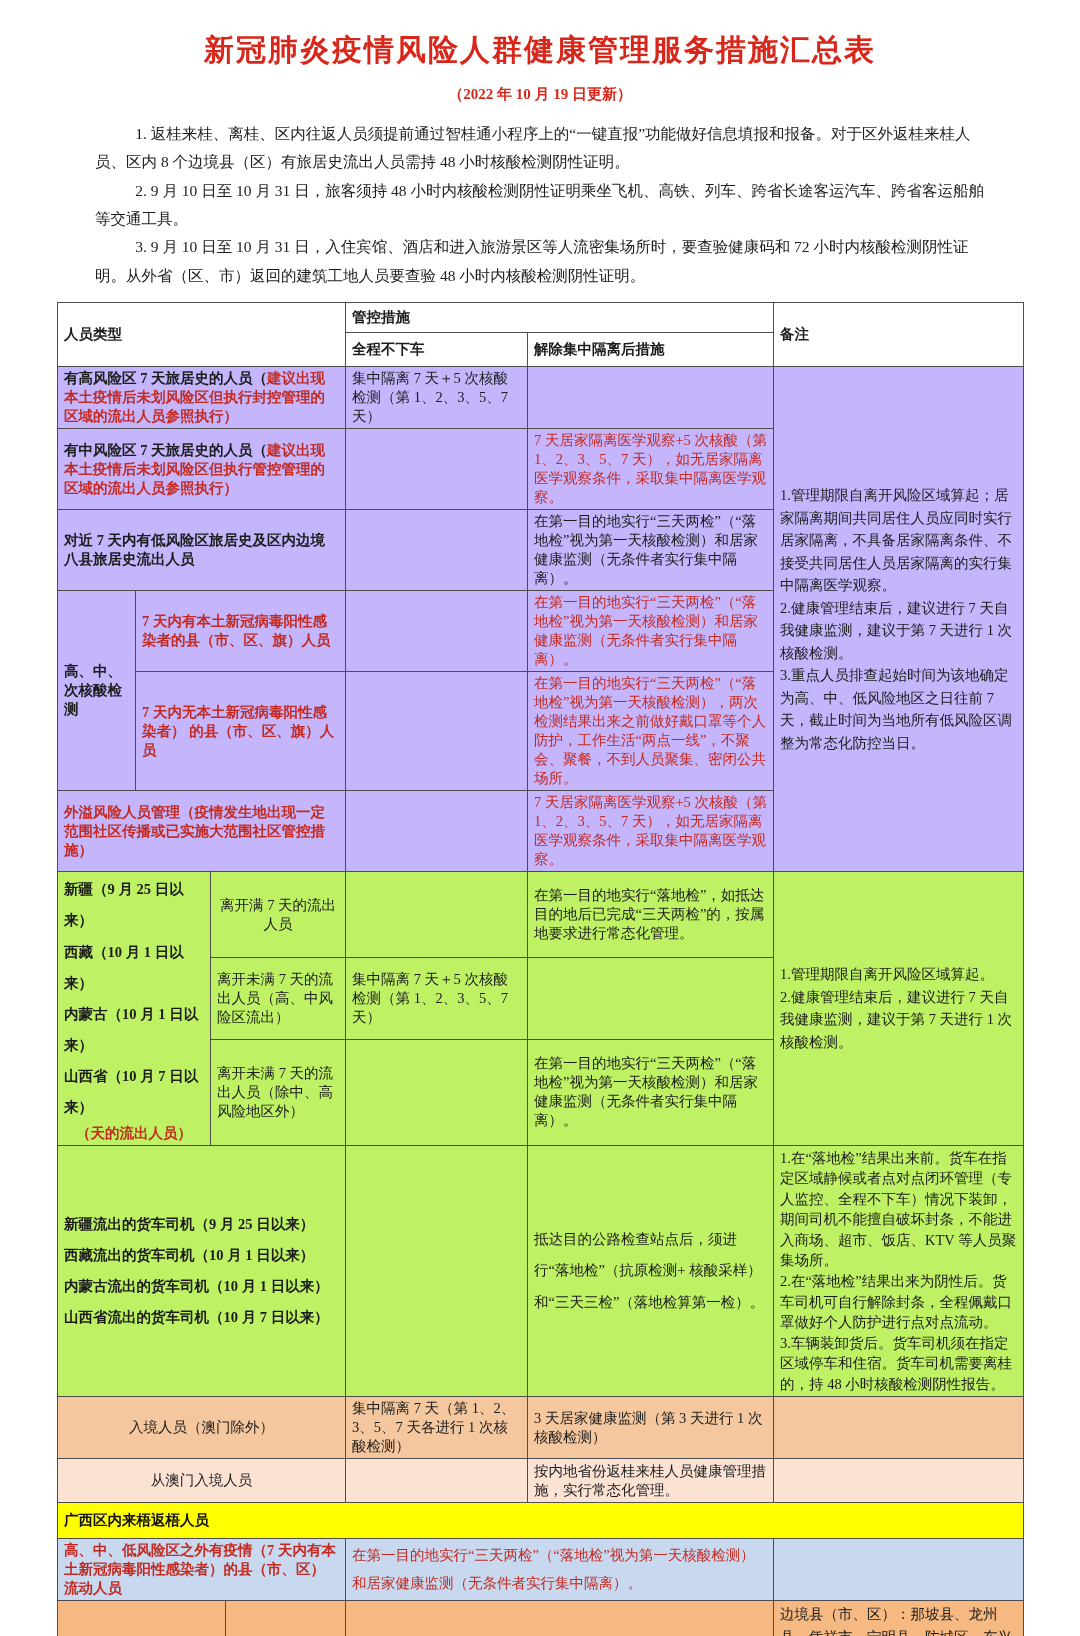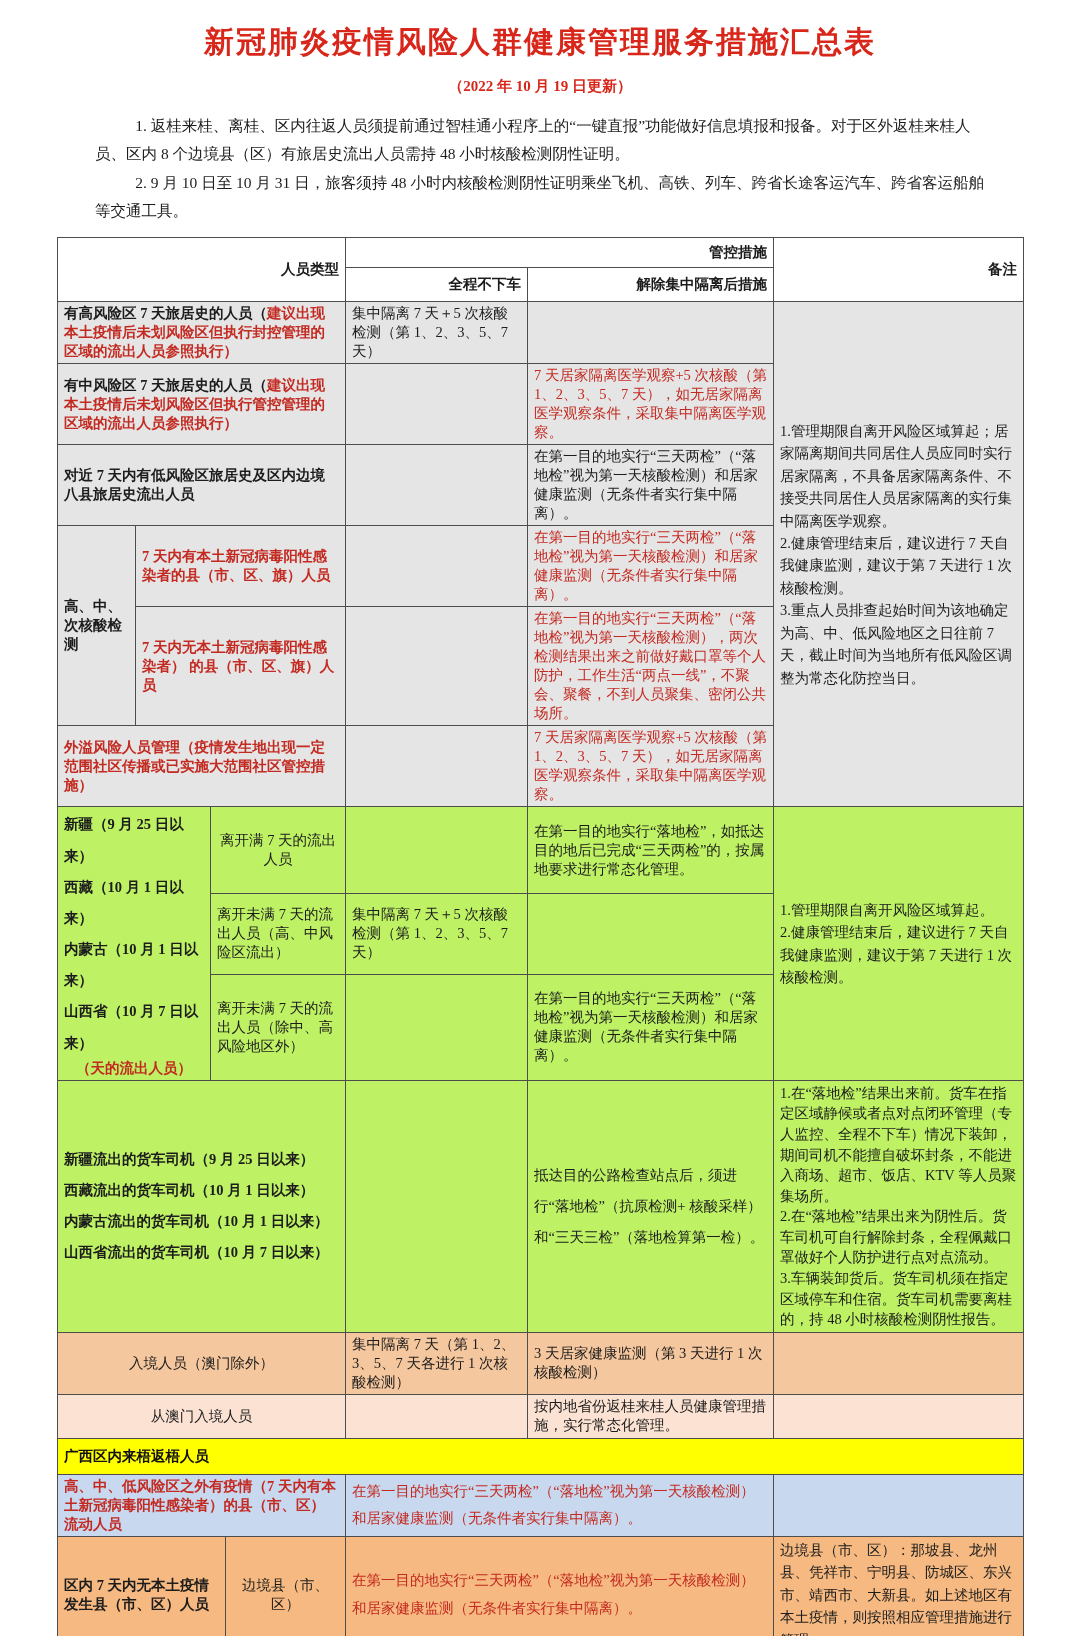--- a/index.html
+++ b/index.html
@@ -1,40 +1,40 @@
 <!DOCTYPE html>
 <html><head>
 <meta charset="utf-8">
 <style>
   html,body { margin:0; padding:0; }
   .page {
     width:1080px; height:1636px; background:#ffffff;
     font-family:"Liberation Serif", serif; color:#1c1c1c;
     overflow:hidden; position:relative; box-sizing:border-box;
-    padding-top:22px;
+    padding-top:30px;
   }
   .title {
     text-align:center; color:#d8271a; font-family:"Liberation Sans", sans-serif;
     font-weight:bold; font-size:30px; letter-spacing:2px; margin:0 0 14px 0;
   }
   .subtitle {
     text-align:center; color:#d8271a; font-weight:bold; font-size:15px; margin:0 0 16px 0;
   }
   .intro { margin:0 92px 12px 95px; }
   .intro p { margin:0; font-size:15.5px; line-height:1.83; text-indent:2.6em; }
 
   table.main {
     border-collapse:collapse; table-layout:fixed; width:966px; margin-left:57px;
   }
   table.main td {
     border:1px solid #4d4d4d; padding:2px 6px; font-size:14.5px;
     vertical-align:middle; box-sizing:border-box; word-break:break-all;
   }
-  .hdr { text-align:right; font-weight:bold; font-size:16px; background:#ffffff; }
-  .bg-blue   { background:#e5e5e5; }
+  .hdr { text-align:left; font-weight:bold; font-size:16px; background:#ffffff; }
+  .bg-blue   { background:#c4b5fd; }
   .bg-green  { background:#bef264; }
   .bg-orange { background:#f5c79e; }
   .bg-peach  { background:#fbe2d3; }
   .bg-per    { background:#c8d8ef; }
   .bg-dorange{ background:#f5b981; }
   .banner-cell {
     background:#ffff00; font-family:"Liberation Sans", sans-serif;
     font-weight:bold; font-size:24px; color:#111; padding:3px 0;
   }
   .red { color:#c32a21; }
@@ -50,20 +50,21 @@
 <body>
 
 <div class="page">
 
   <h1 class="title">新冠肺炎疫情风险人群健康管理服务措施汇总表</h1>
   <div class="subtitle">（2022 年 10 月 19 日更新）</div>
 
   <div class="intro">
     <p>1. 返桂来桂、离桂、区内往返人员须提前通过智桂通小程序上的“一键直报”功能做好信息填报和报备。对于区外返桂来桂人员、区内 8 个边境县（区）有旅居史流出人员需持 48 小时核酸检测阴性证明。</p>
     <p>2. 9 月 10 日至 10 月 31 日，旅客须持 48 小时内核酸检测阴性证明乘坐飞机、高铁、列车、跨省长途客运汽车、跨省客运船舶等交通工具。</p>
+    <p>3. 9 月 10 日至 10 月 31 日，入住宾馆、酒店和进入旅游景区等人流密集场所时，要查验健康码和 72 小时内核酸检测阴性证明。从外省（区、市）返回的建筑工地人员要查验 48 小时内核酸检测阴性证明。</p>
   </div>
 
   <table class="main">
     <colgroup>
       <col style="width:78px">
         <col style="width:75px">
         <col style="width:15px">
         <col style="width:120px">
       <col style="width:182px">
         <col style="width:246px">

